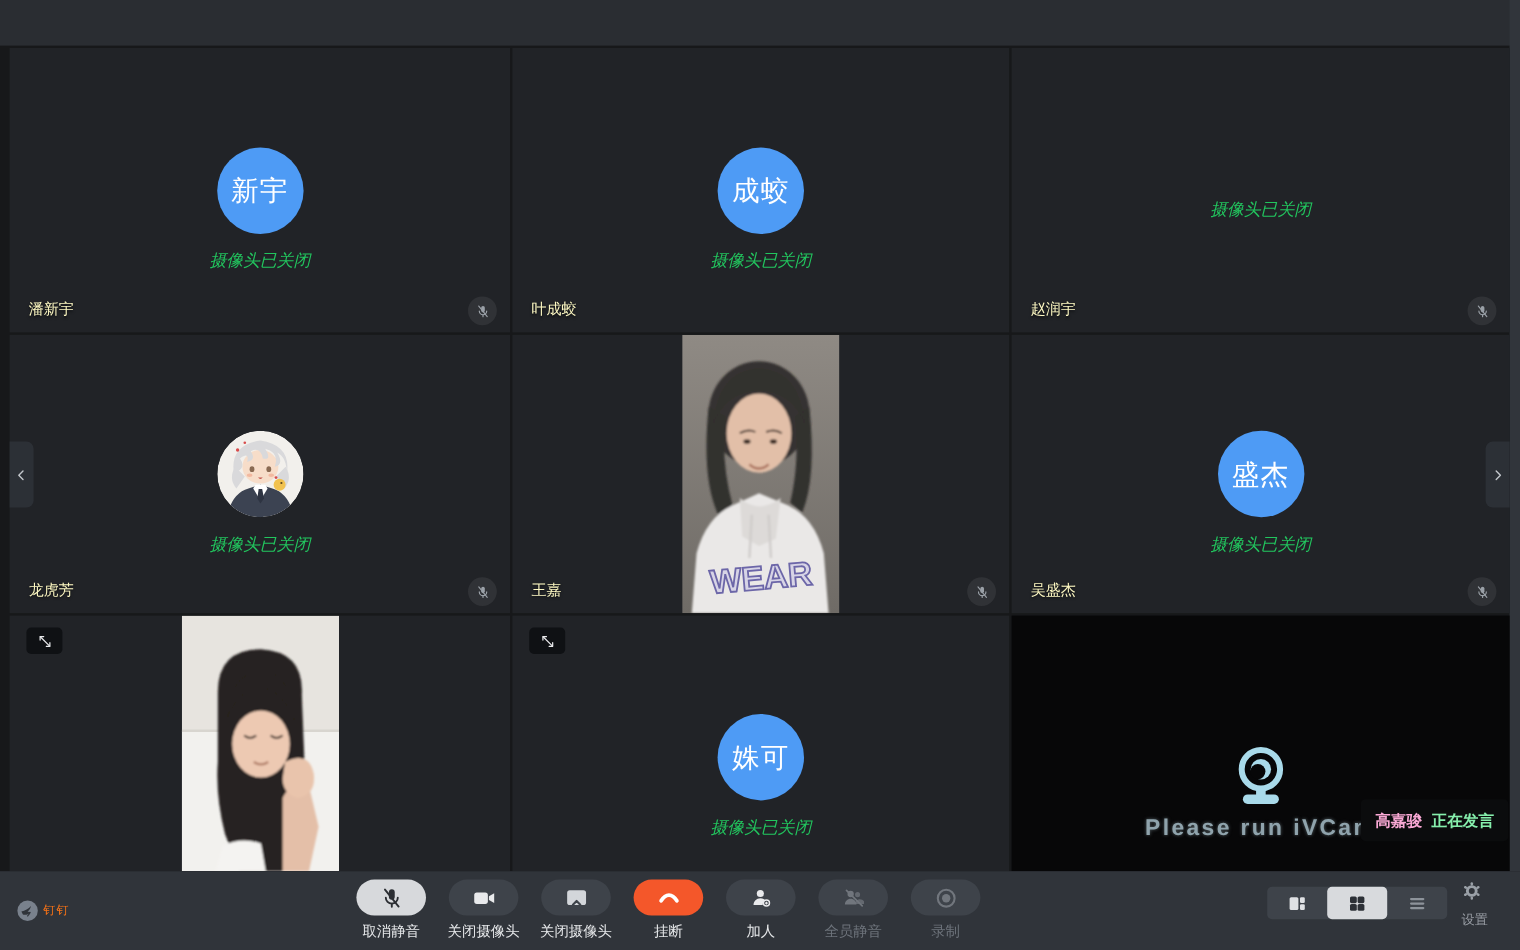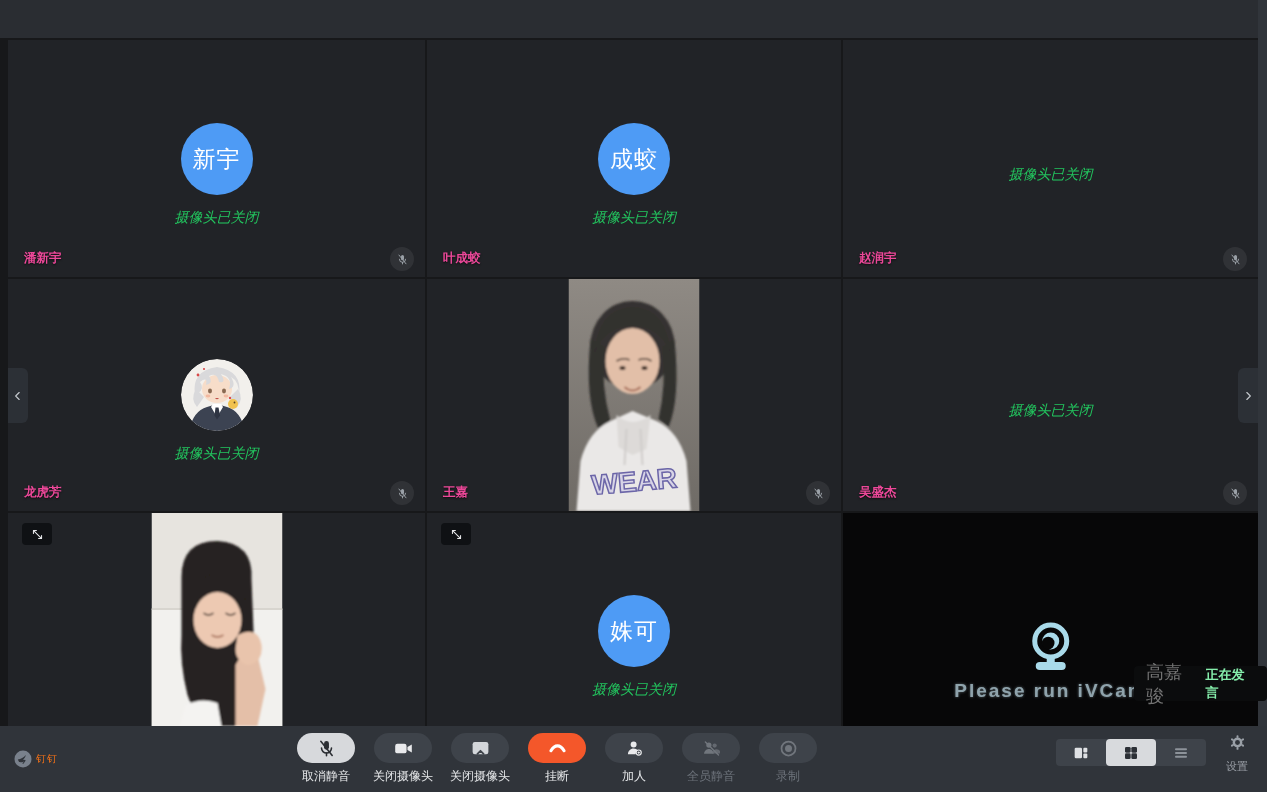--- a/index.html
+++ b/index.html
@@ -21,42 +21,42 @@
   .tile-center { position:absolute; left:50%; top:57%; transform:translate(-50%,-50%);
                  display:flex; flex-direction:column; align-items:center; gap:14px; }
   .r3 .tile-center { top:63%; }
 
   .avatar { width:72px; height:72px; border-radius:50%; background:#4e9bf5;
             display:flex; align-items:center; justify-content:center;
             color:#fff; font-size:23px; letter-spacing:1px; }
   .avatar-img { width:72px; height:72px; border-radius:50%; overflow:hidden; }
   .cam-off { font-size:14px; color:#22c55e;font-style:italic; }
 
-  .tile-name { position:absolute; left:16px; bottom:10px; font-size:12.5px; font-weight:bold;
-               color:#ec4899; text-shadow:0 1px 2px rgba(0,0,0,.65); }
+  .tile-name { position:absolute; left:16px; bottom:10px; font-size:12.5px; font-weight:normal;
+               color:#fef9c3; text-shadow:0 1px 2px rgba(0,0,0,.65); }
 
   .mic-badge { position:absolute; right:11px; bottom:6px; width:24px; height:24px; border-radius:50%;
                background:rgba(255,255,255,.07); display:flex; align-items:center; justify-content:center;
                color:#9aa0a7; }
   .mic-badge svg { width:13px; height:13px; }
 
   .expand-btn { position:absolute; left:14px; top:10px; width:30px; height:22px; border-radius:4px;
                 background:#0f1114; display:flex; align-items:center; justify-content:center; }
   .expand-btn svg { width:13px; height:13px; }
 
   .video-strip { position:absolute; top:0; bottom:0; left:50%; transform:translateX(-50%); }
 
   .ivcam-wrap { position:absolute; left:50%; top:107px; transform:translateX(-50%);
                 display:flex; flex-direction:column; align-items:center; gap:6px; }
   .ivcam-text { font-size:19px; font-weight:bold; letter-spacing:2px; color:#8fa3ac;
                 text-shadow:0 0 3px rgba(143,163,172,.6); }
 
   .toast { position:absolute; left:1134px; top:666px; height:35px; padding:0 12px; border-radius:4px;
            background:#0b0c0d; display:flex; align-items:center; gap:8px; z-index:30; }
-  .toast-name { color:#737373; font-size:18px; font-weight:normal; }
+  .toast-name { color:#f9a8d4; font-size:13px; font-weight:bold; }
   .toast-status { color:#86efac; font-size:13px;font-weight:bold; }
 
   .page-arrow { position:absolute; top:368px; width:20px; height:55px; background:#2c3036;
                 display:flex; align-items:center; justify-content:center; z-index:20; cursor:pointer; }
   .page-arrow svg { width:14px; height:14px; }
   .page-prev { left:8px; border-radius:0 6px 6px 0; }
   .page-next { left:1238px; border-radius:6px 0 0 6px; }
 
   .toolbar { position:absolute; left:0; top:726px; width:1267px; height:66px; background:#30343a; z-index:40; }
 
@@ -76,21 +76,21 @@
 
   .view-group { position:absolute; left:1056px; top:13px; width:150px; height:27px; background:#3e434a;
                 border-radius:4px; display:flex; }
   .view-seg { width:50px; height:27px; display:flex; align-items:center; justify-content:center;
               border-radius:4px; cursor:pointer; color:#dfe1e4; }
   .view-seg svg { width:16px; height:16px; }
   .view-seg.selected { background:#d8dadd; }
   .view-seg.list { color:#8d939a; }
 
   .settings-btn { position:absolute; left:1218px; top:8px; width:38px; display:flex; flex-direction:column;
-                  align-items:center; cursor:pointer; color:#9aa0a7; }
+                  align-items:flex-start; cursor:pointer; color:#9aa0a7; }
   .settings-btn svg { width:17px; height:17px; }
   .settings-btn .tb-label { color:#989da4; font-size:11px; margin-top:8px; }
 </style>
 </head>
 <body>
 
 <div class="titlebar"></div>
 <div class="right-strip"></div>
 
 <div class="tile c1 r1">
@@ -212,20 +212,21 @@
         <rect x="9.2" y="3.5" width="5.6" height="10" rx="2.8" fill="currentColor"></rect>
         <path d="M6.3 11.5a5.7 5.7 0 0 0 11.4 0" fill="none" stroke="currentColor" stroke-width="1.8" stroke-linecap="round"></path>
         <line x1="12" y1="17.2" x2="12" y2="20.2" stroke="currentColor" stroke-width="1.8" stroke-linecap="round"></line>
         <line x1="5.5" y1="3.8" x2="18.5" y2="20" stroke="currentColor" stroke-width="1.8" stroke-linecap="round"></line>
       </svg>
   </div>
 </div>
 
 <div class="tile c3 r2">
   <div class="tile-center">
+    <div class="avatar">盛杰</div>
     <div class="cam-off">摄像头已关闭</div>
   </div>
   <div class="tile-name">吴盛杰</div>
   <div class="mic-badge">
     <svg viewBox="0 0 24 24">
         <rect x="9.2" y="3.5" width="5.6" height="10" rx="2.8" fill="currentColor"></rect>
         <path d="M6.3 11.5a5.7 5.7 0 0 0 11.4 0" fill="none" stroke="currentColor" stroke-width="1.8" stroke-linecap="round"></path>
         <line x1="12" y1="17.2" x2="12" y2="20.2" stroke="currentColor" stroke-width="1.8" stroke-linecap="round"></line>
         <line x1="5.5" y1="3.8" x2="18.5" y2="20" stroke="currentColor" stroke-width="1.8" stroke-linecap="round"></line>
       </svg>

